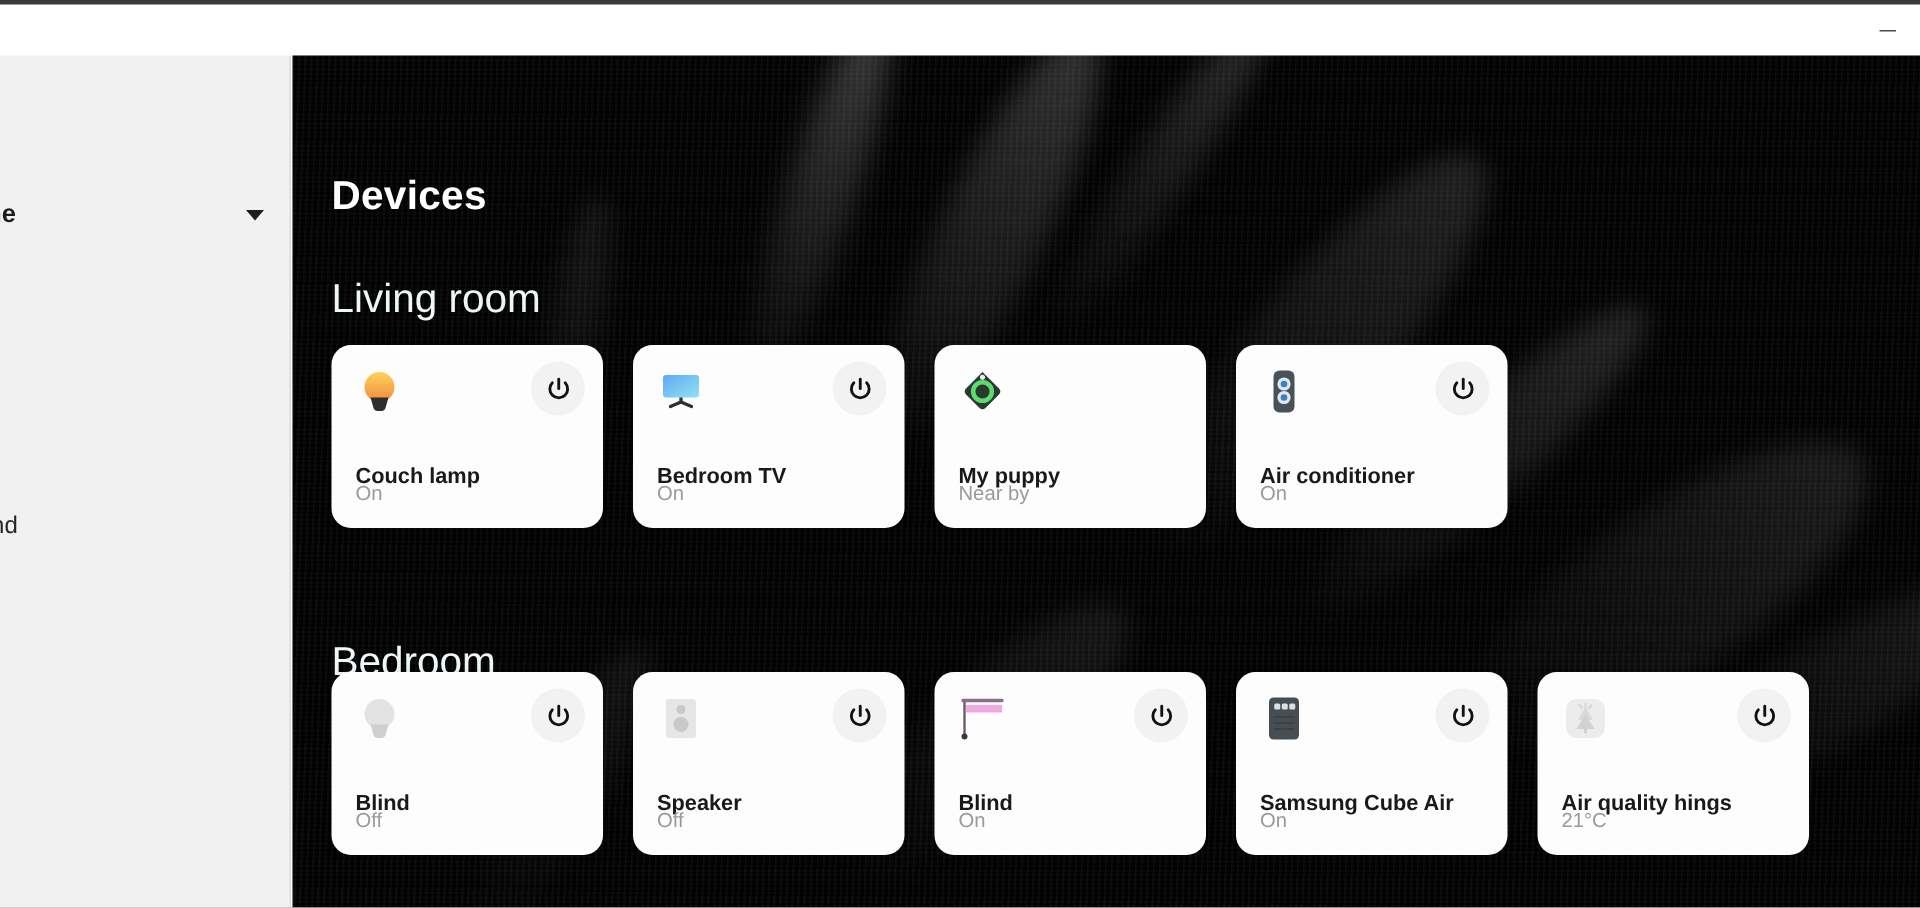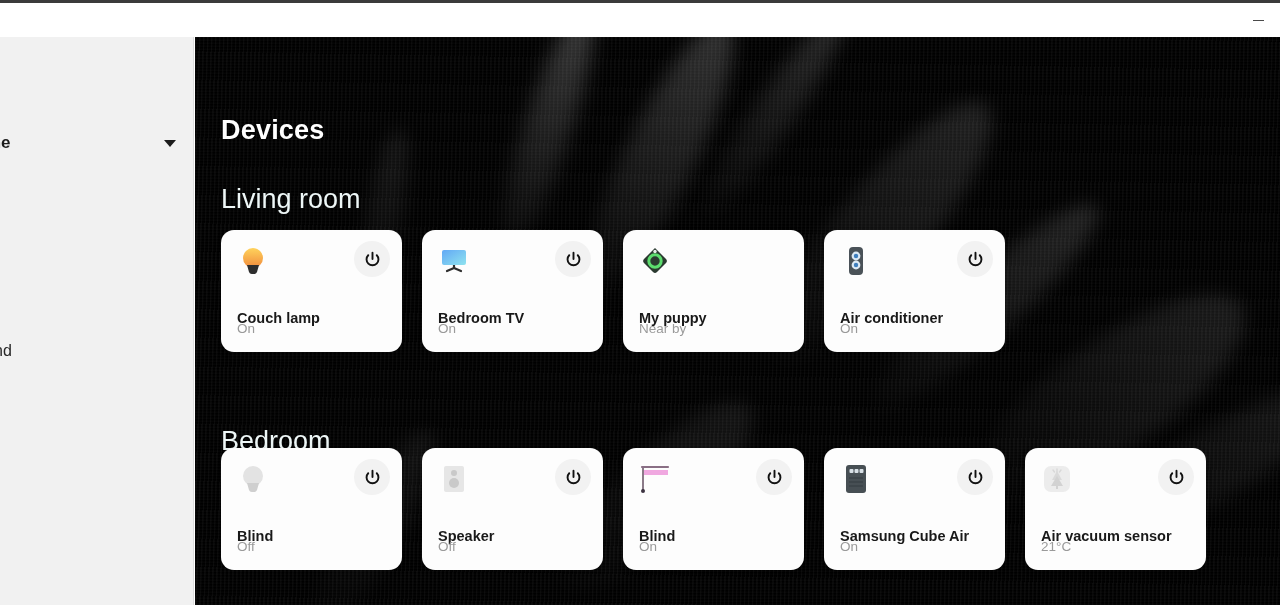--- a/index.html
+++ b/index.html
@@ -428,21 +428,21 @@
               <path d="M16 6 v3 M12 7 l1.5 2 M20 7 l-1.5 2" stroke="#d8d8d8" stroke-width="1.4" stroke-linecap="round"></path>
               <rect x="15" y="23" width="2" height="3" fill="#d2d2d2"></rect>
             </svg>
           </div>
           <div class="card-action">
             <svg viewBox="0 0 24 24" width="19" height="19">
               <path d="M12 3.5 v8" stroke="#111" stroke-width="2.4" stroke-linecap="round" fill="none"></path>
               <path d="M6.6 6.6 a7.5 7.5 0 1 0 10.8 0" stroke="#111" stroke-width="2.4" stroke-linecap="round" fill="none"></path>
             </svg>
           </div>
-          <div class="card-name">Air vacuum sensor</div>
+          <div class="card-name">Air quality hings</div>
           <div class="card-status">21°C</div>
         </div>
 
       </div>
 
     </div>
   </div>
 
 </div>
 

